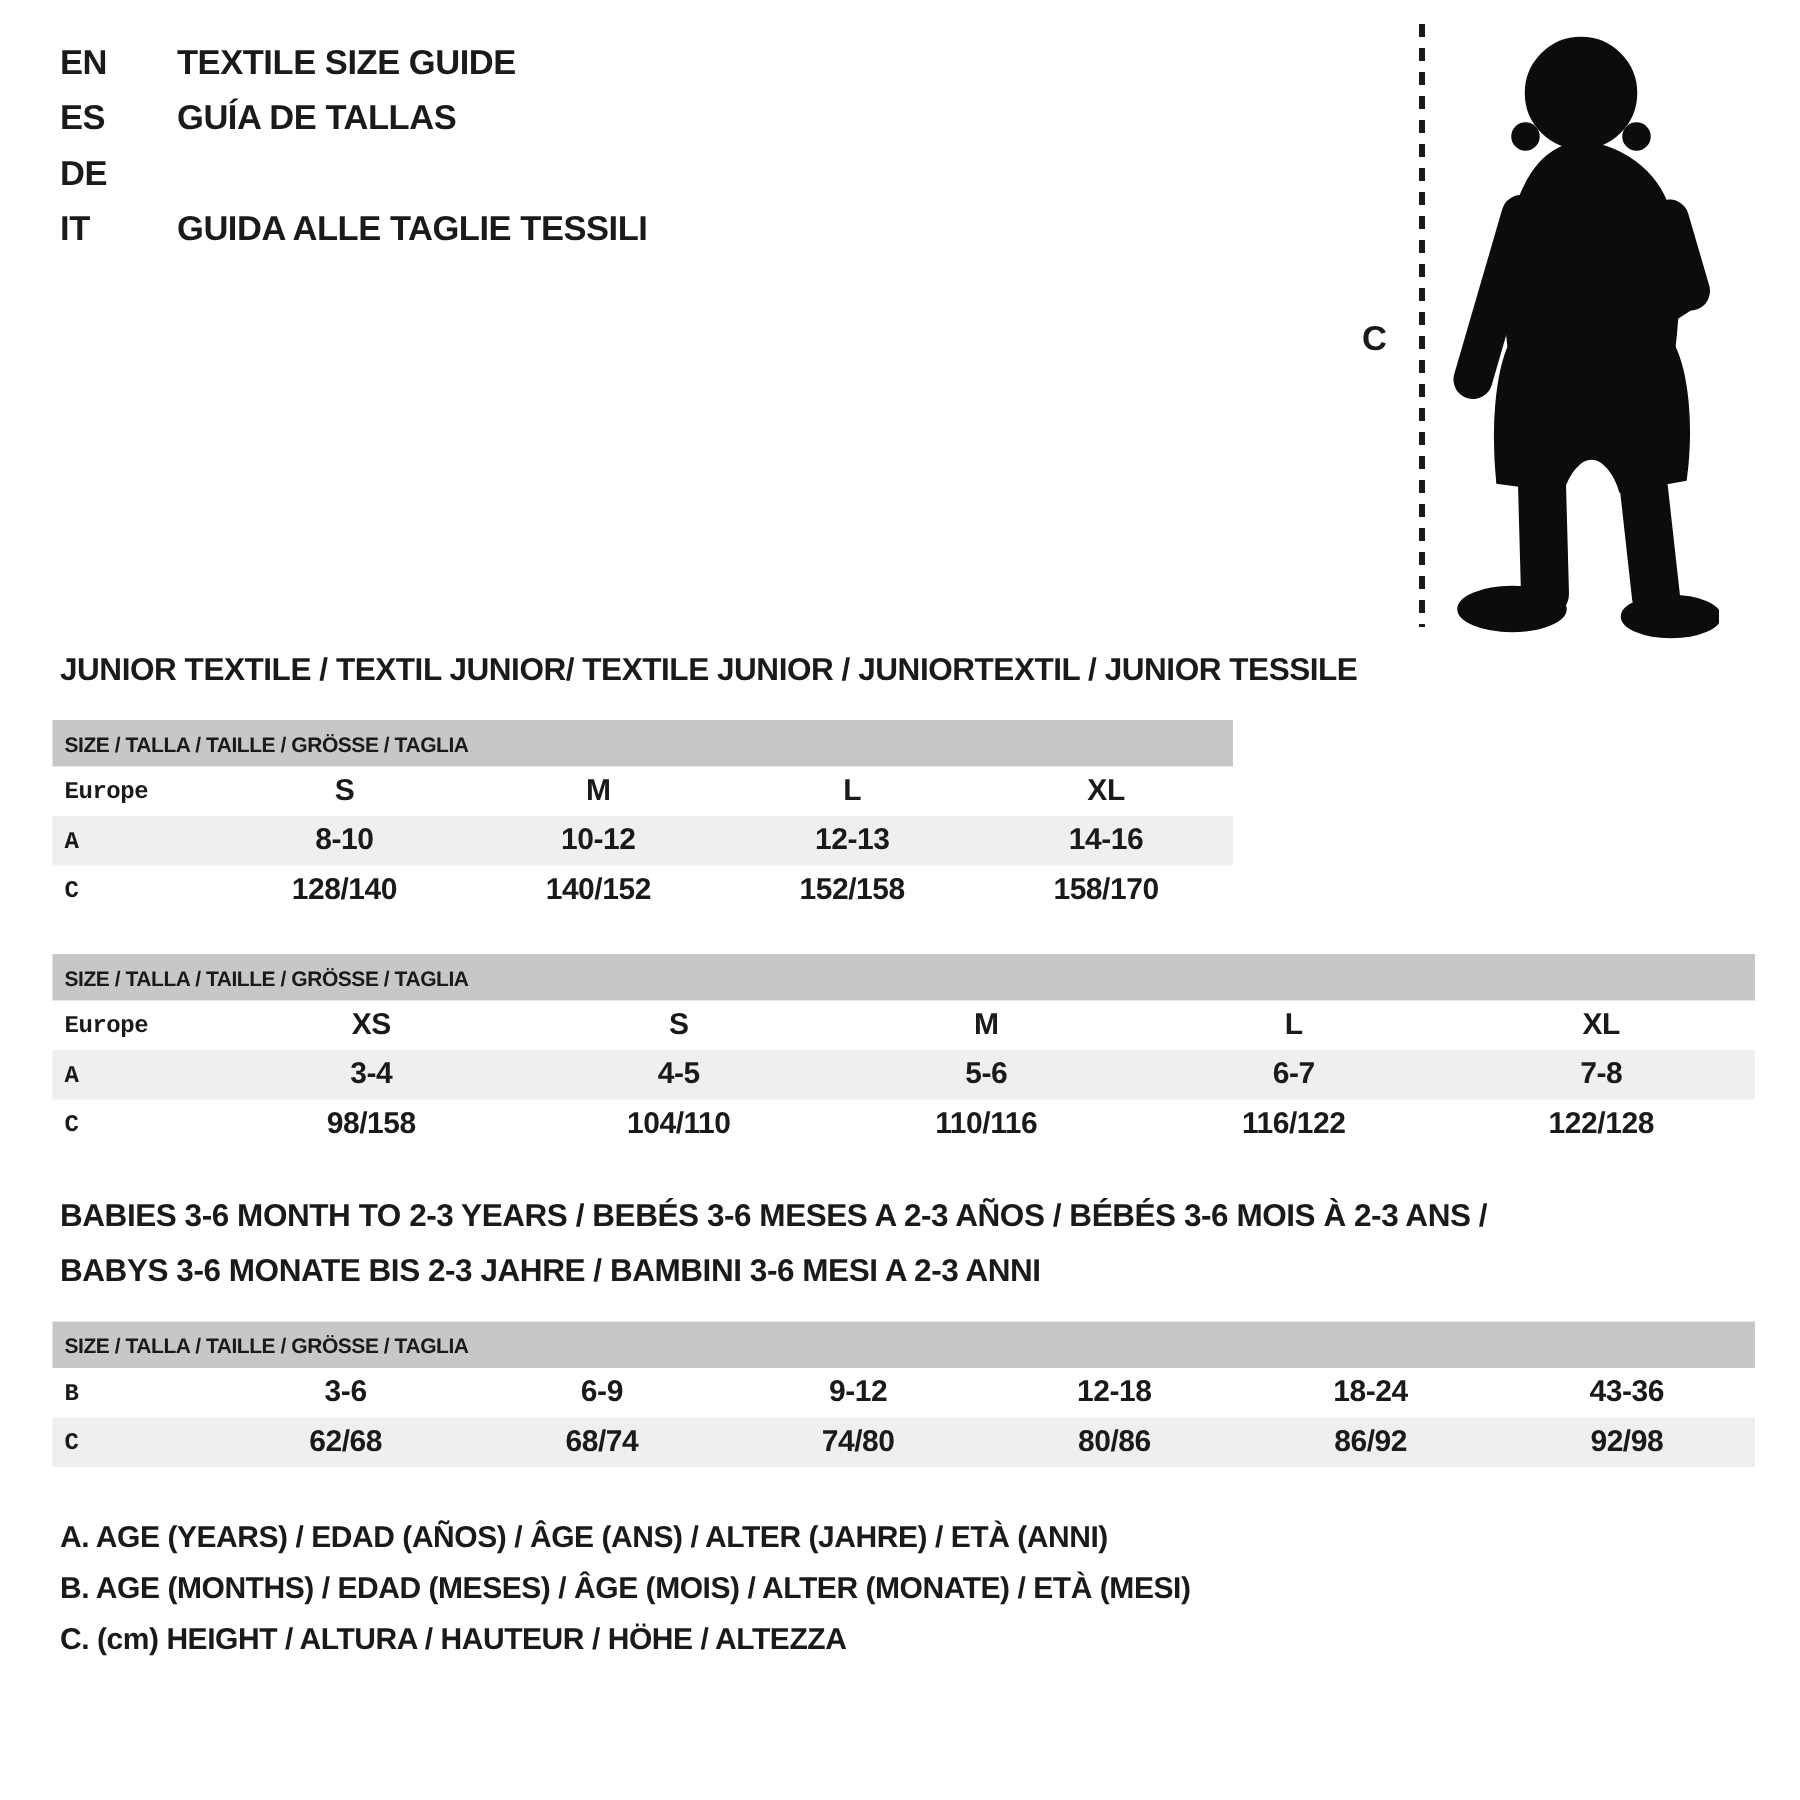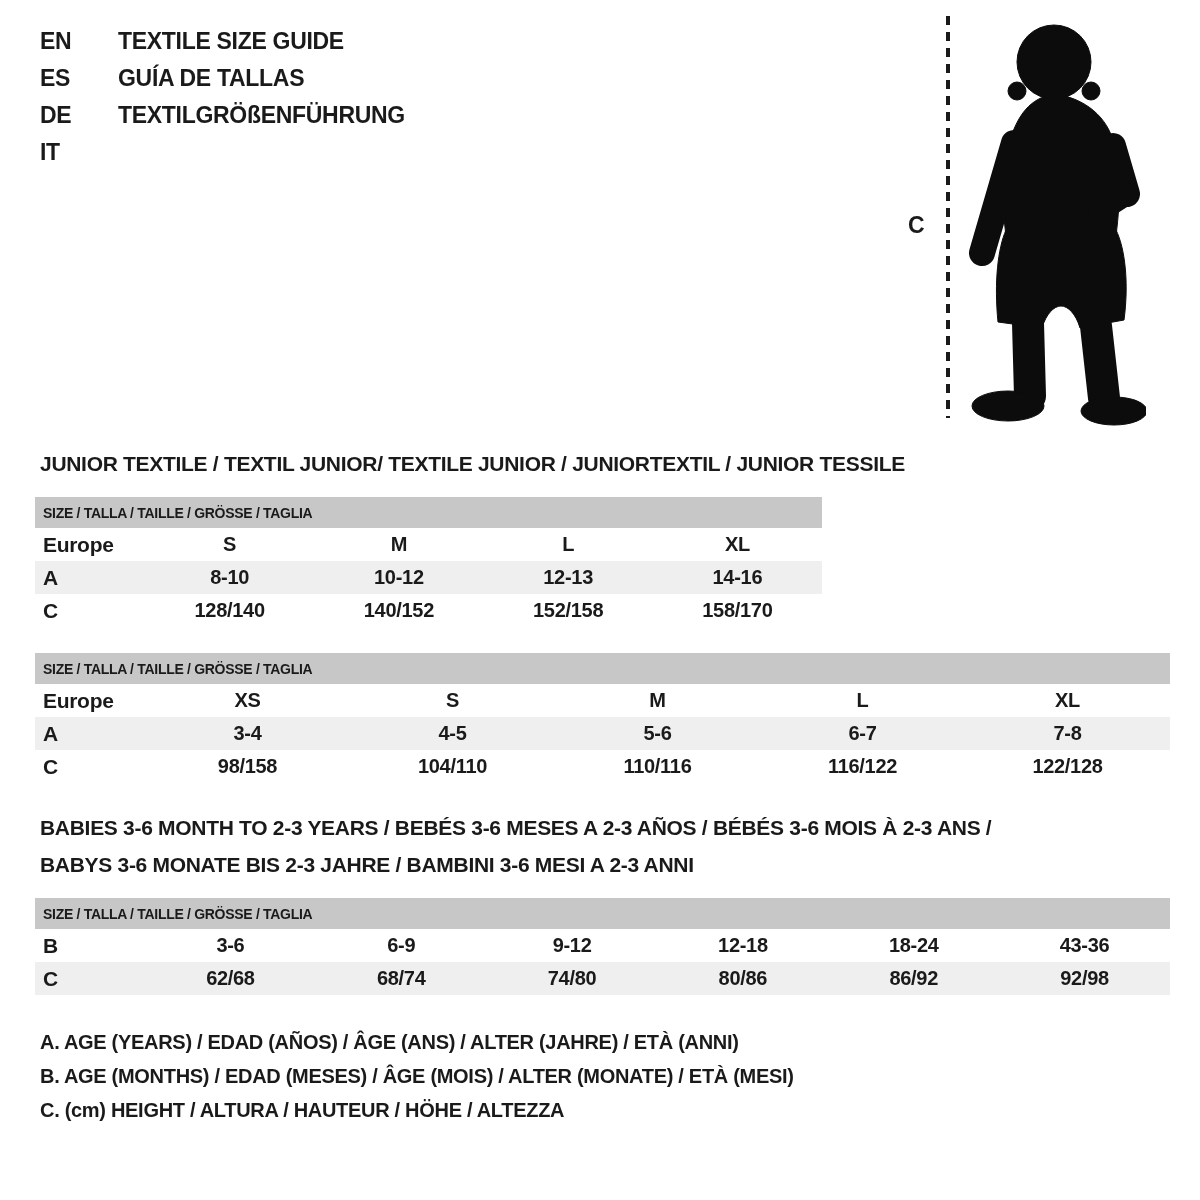--- a/index.html
+++ b/index.html
@@ -23,57 +23,57 @@
   
   .figure { position: absolute; left: 890px; top: 0; width: 280px; height: 440px; }
   .measure-line {
     position: absolute; left: 56px; top: 16px; width: 4px; height: 402px;
     background: repeating-linear-gradient(to bottom, var(--ink,#1a1a1a) 0 9px, transparent 9px 16px);
   }
   .measure-label { position: absolute; left: 18px; top: 212px; font-size: 23px; }
   .toddler { position: absolute; left: 76px; top: 8px; }
 
   
-  .sections { position: absolute; left: 35px; top: 445px; width: 1135px; }
+  .sections { position: absolute; left: 35px; top: 428px; width: 1135px; }
   .section + .section { margin-top: 26px; }
   .section-title { font-size: 21px; line-height: 37px; padding-left: 5px; white-space: nowrap; }
   .size-table { margin-top: 15px; width: 100%; }
   .section:nth-child(1) .size-table { width: 787px; }
   .thead {
     height: 31px; background: var(--header-bg, #c7c7c7);
     display: flex; align-items: center; padding-left: 8px;
     font-size: 14px;
   }
   .trow { display: flex; height: 33px; align-items: center; font-size: 20px; }
   .trow.shaded { background: var(--row-alt-bg, #efefef); }
-  .trow .row-label { width: 110px; padding-left: 8px; font-size: 21px; }
+  .trow .row-label { width: 110px; padding-left: 8px; font-size: 16px; font-family: Liberation Mono, monospace; }
   .trow .cell { flex: 1; text-align: center; }
 
   
   .legend { margin-top: 30px; padding-left: 5px; }
   .legend-line { font-size: 20px; line-height: 34px; white-space: nowrap; }
 </style>
 </head>
 <body style="--ink: #1a1a1a; --header-bg: #c7c7c7; --row-alt-bg: #efefef;">
 
 <div class="lang-block" id="lang-block">
     <div class="lang-row">
       <span class="lang-code">EN</span>
       <span class="lang-title">TEXTILE SIZE GUIDE</span>
     </div>
     <div class="lang-row">
       <span class="lang-code">ES</span>
       <span class="lang-title">GUÍA DE TALLAS</span>
     </div>
     <div class="lang-row">
       <span class="lang-code">DE</span>
-      <span class="lang-title">TEXTILGRÖßENFÜHRUNG</span>
     </div>
     <div class="lang-row">
       <span class="lang-code">IT</span>
+      <span class="lang-title">GUIDA ALLE TAGLIE TESSILI</span>
     </div>
   </div>
 
 <div class="figure">
   <div class="measure-line"></div>
   <div class="measure-label">C</div>
   <svg class="toddler" width="180" height="420" viewBox="0 0 180 420" xmlns="http://www.w3.org/2000/svg">
     <g fill="#0c0c0c" stroke="#0c0c0c">
       <circle cx="88" cy="54" r="37"></circle>
       <circle cx="51" cy="83" r="9"></circle>

